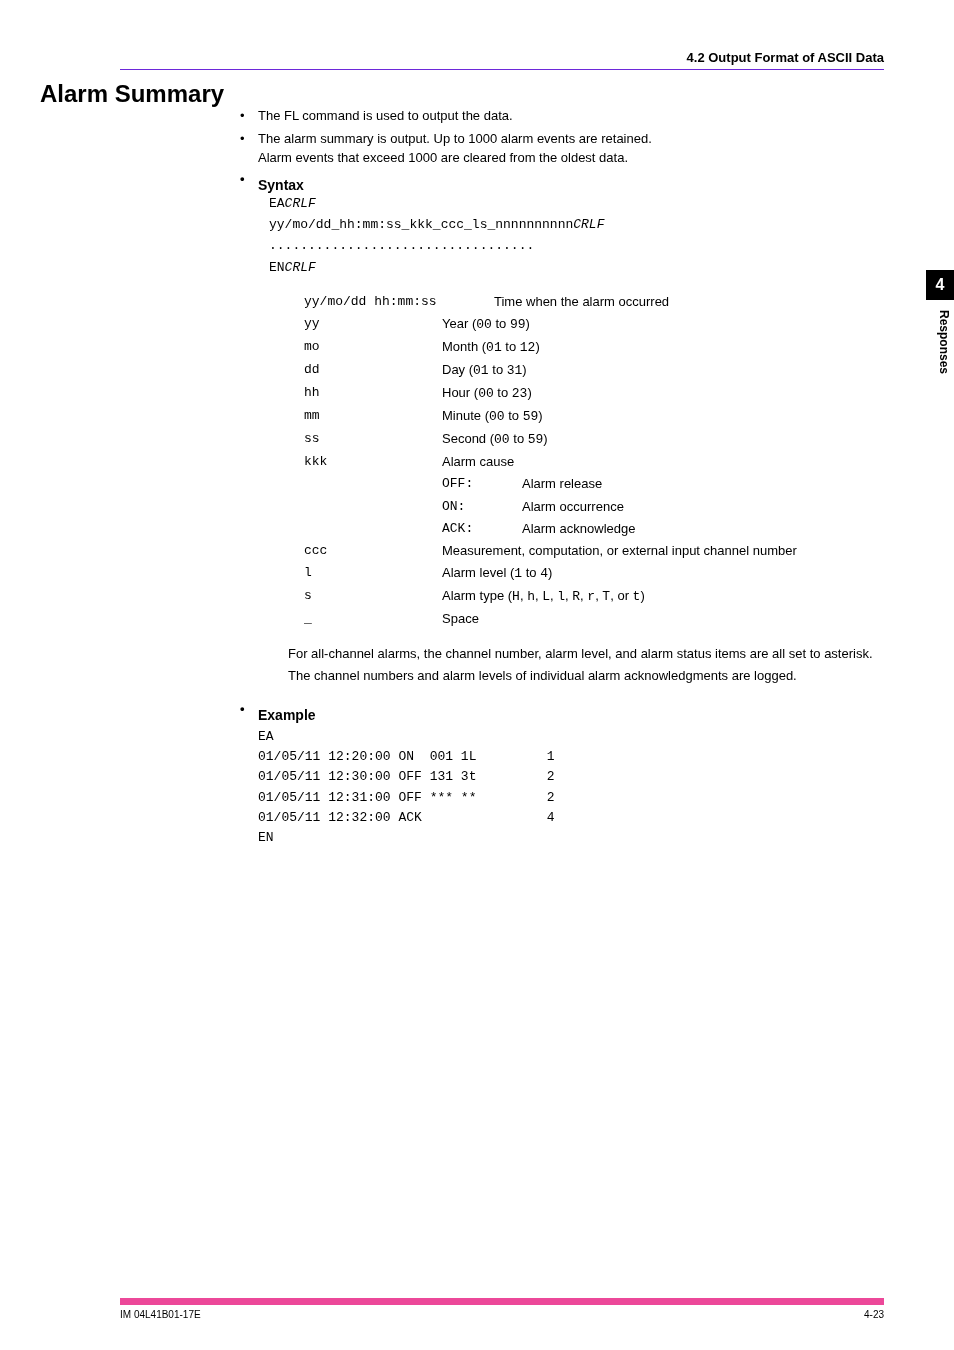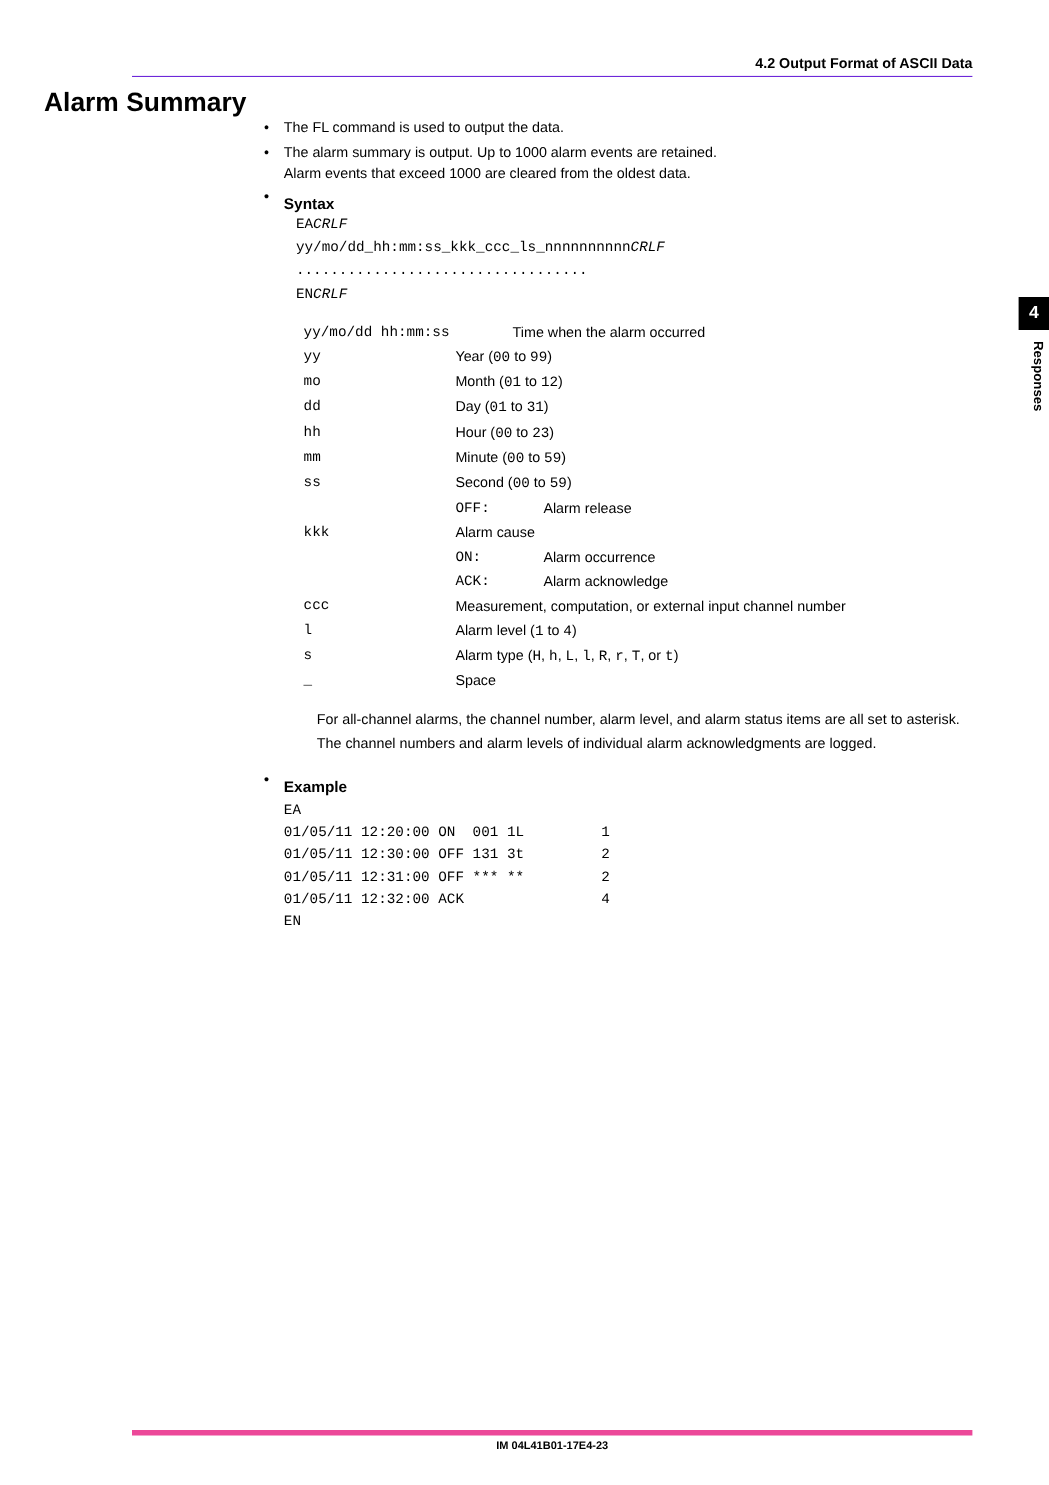--- a/index.html
+++ b/index.html
@@ -76,20 +76,21 @@
       margin-left: 29px;
       line-height: 1.6;
     }
     .def-table {
       margin-left: 36px;
       margin-top: 12px;
       line-height: 1.7;
     }
     .def-row {
       display: flex;
+      margin-left: 28px;
     }
     .def-key {
       width: 138px;
       font-family: 'Courier New', monospace;
       font-size: 13px;
       flex-shrink: 0;
     }
     .def-val {
       flex: 1;
     }
@@ -135,26 +136,26 @@
       top: 310px;
       writing-mode: vertical-rl;
       font-size: 12px;
       font-weight: bold;
     }
     .footer {
       position: absolute;
       bottom: 30px;
       left: 120px;
       right: 70px;
-      border-top: 5px solid #ec4899;
+      border-top: 7px solid #ec4899;
       padding-top: 4px;
       display: flex;
-      justify-content: center;
+      justify-content: space-between;
       font-size: 10px;
-      font-weight: bold;
+      font-weight: normal;
     }
   </style>
 </head>
 <body>
 
 <div class="header-line">
   <span class="header-text">4.2  Output Format of ASCII Data</span>
 </div>
 
 <div class="section-title">Alarm Summary</div>
@@ -206,29 +207,29 @@
     </div>
     <div class="def-row">
       <span class="def-key">mm</span>
       <span class="def-val"><span>Minute (</span><span class="mono">00</span><span> to </span><span class="mono">59</span><span>)</span></span>
     </div>
     <div class="def-row">
       <span class="def-key">ss</span>
       <span class="def-val"><span>Second (</span><span class="mono">00</span><span> to </span><span class="mono">59</span><span>)</span></span>
     </div>
     <div class="def-row">
+      <span class="def-key">kkk</span>
+      <span class="def-val">Alarm cause</span>
+    </div>
+    <div class="def-row">
       <span class="def-key"></span>
       <span class="def-val sub-def">
         <span class="sub-def-key">OFF:</span>
         <span>Alarm release</span>
       </span>
-    </div>
-    <div class="def-row">
-      <span class="def-key">kkk</span>
-      <span class="def-val">Alarm cause</span>
     </div>
     <div class="def-row">
       <span class="def-key"></span>
       <span class="def-val sub-def">
         <span class="sub-def-key">ON:</span>
         <span>Alarm occurrence</span>
       </span>
     </div>
     <div class="def-row">
       <span class="def-key"></span>

